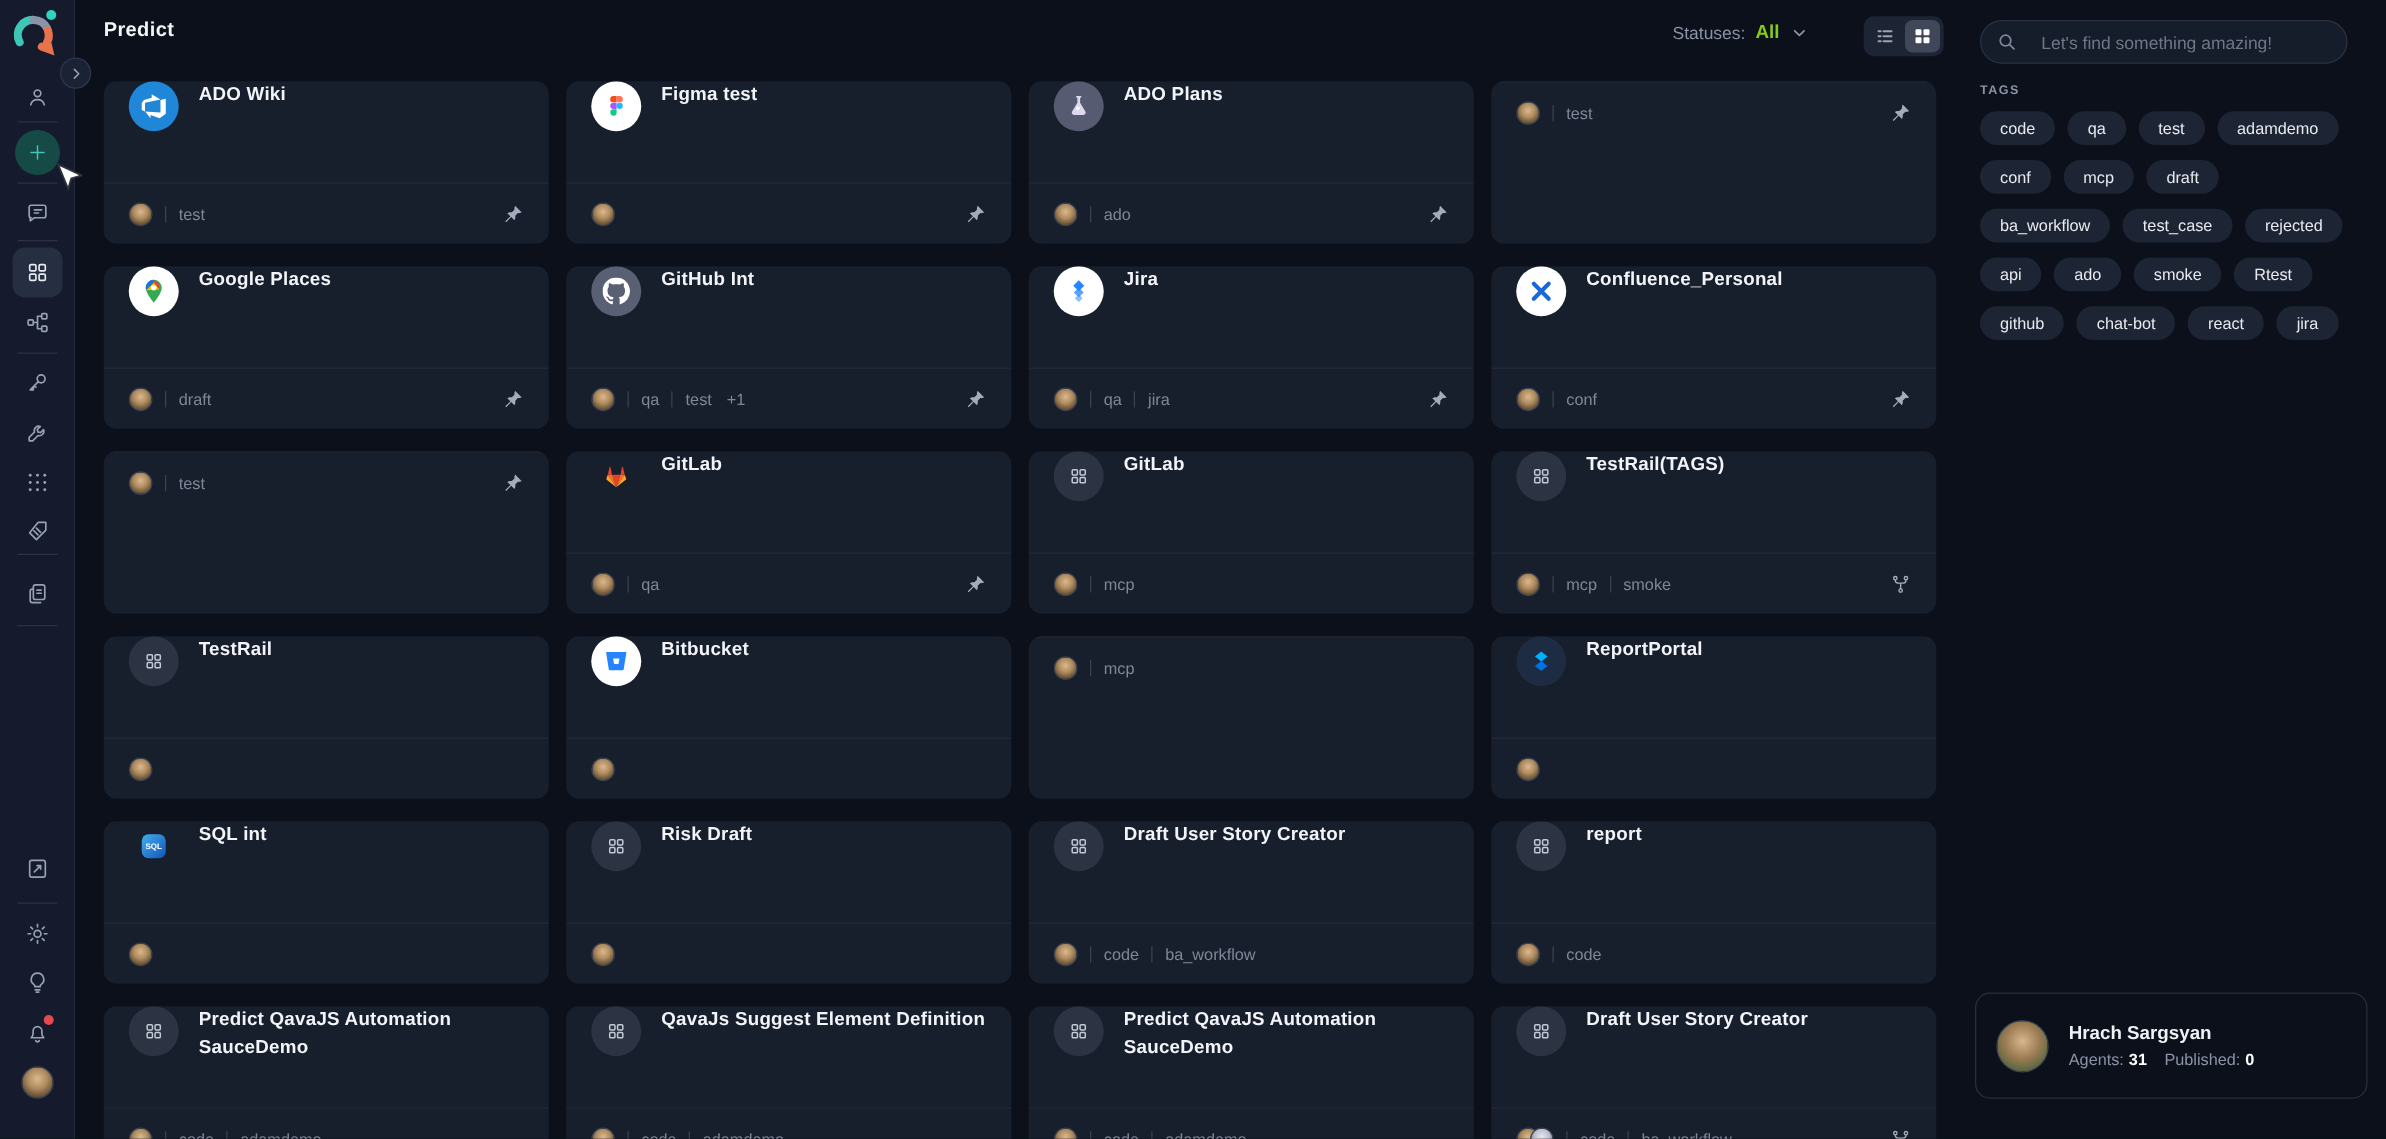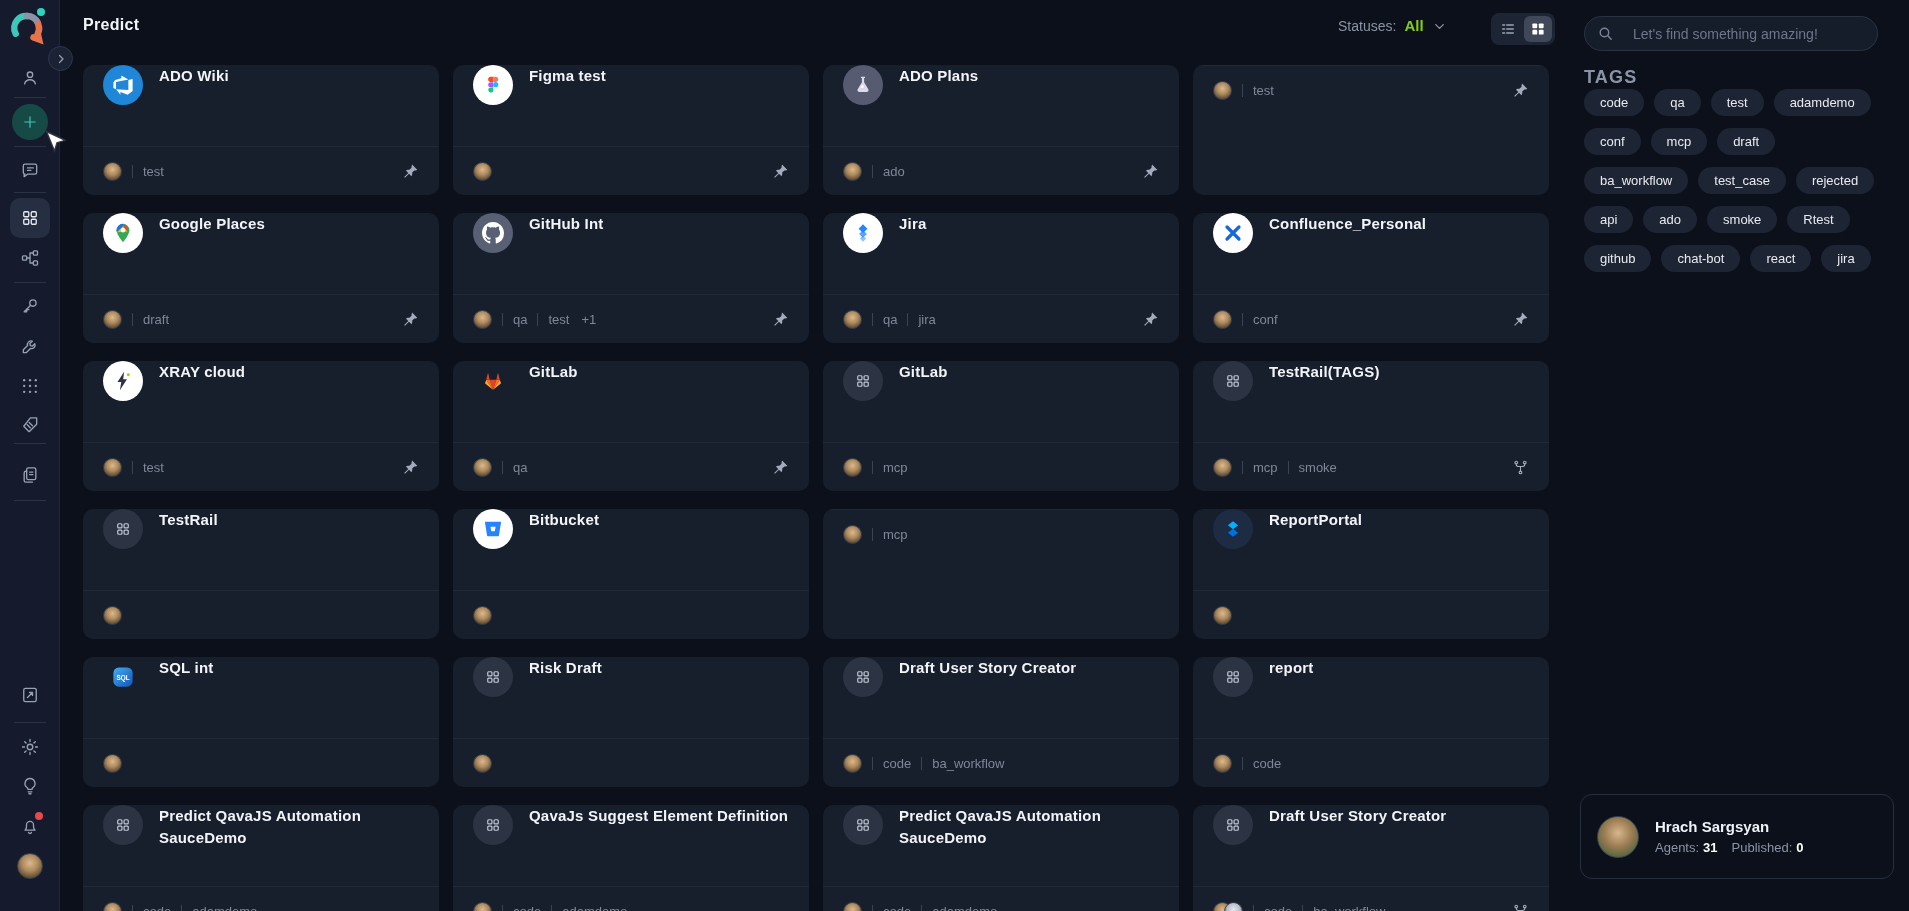--- a/index.html
+++ b/index.html
@@ -47,21 +47,21 @@
   .foot-tag { font-size:13px; color:#7f8798; white-space:nowrap; }
   .foot-extra { font-size:13px; color:#7f8798; margin-left:12px; }
   .foot-trailing { margin-left:auto; color:#a3abbc; display:flex; align-items:center; }
   .foot-trailing svg { width:17px; height:17px; }
 
   
   .search-wrap { position:absolute; left:1584px; top:16px; width:294px; height:35px; background:#151c2a; border:1px solid #2b3343; border-radius:18px; display:flex; align-items:center; padding:0 12px; }
   .search-wrap svg { width:17px; height:17px; color:#7d8598; flex:none; }
   .search-input { flex:1; margin-left:19px; background:transparent; border:none; outline:none; color:#dfe3ec; font-size:14px; font-family:"Liberation Sans", sans-serif; }
   .search-input::placeholder { color:#6e7689; }
-  .tags-title { position:absolute; left:1584px; top:67px; font-size:18px; font-weight:700; letter-spacing:1.2px; color:#8b93a6; }
+  .tags-title { position:absolute; left:1584px; top:67px; font-size:10px; font-weight:700; letter-spacing:1.2px; color:#8b93a6; }
   .tag-rows { position:absolute; left:1584px; top:89px; width:312px; display:flex; flex-direction:column; gap:12px; }
   .tag-row { display:flex; gap:10px; }
   .chip { background:#1d2434; border-radius:15px; padding:6px 16px; font-size:13px; color:#e8eaf0; cursor:pointer; white-space:nowrap; }
 
   .user-card { position:absolute; left:1580px; top:794px; width:314px; height:85px; border:1px solid #272e3e; border-radius:12px; display:flex; align-items:center; padding:0 16px; cursor:pointer; }
   .user-avatar { width:42px; height:42px; border-radius:50%; flex:none; background:radial-gradient(circle at 50% 40%, #d8b68e 0%, #9b7b52 45%, #55663f 78%, #2e3a28 100%); border:1px solid #3a4152; }
   .user-meta { margin-left:16px; }
   .user-name { font-size:15px; font-weight:700; color:#eef1f6; }
   .user-stats { margin-top:5px; font-size:13px; color:#8b93a6; display:flex; align-items:center; gap:4px; }
   .user-stats .num { color:#fff; font-weight:700; }
@@ -417,29 +417,20 @@
         <div class="foot-sep"></div>
         <span class="foot-tag">conf</span>
         <div class="foot-trailing">
           <svg viewBox="0 0 24 24" xmlns="http://www.w3.org/2000/svg">
             <path fill="currentColor" d="M14.2 2.2l7.6 7.6-1.6.5c-.9.3-1.9.4-2.8.2l-3 3c.3 1.3.2 2.7-.4 3.9l-.6 1.2-3.6-3.6-5.6 5.9-1.1-1 5.8-5.7-3.5-3.5 1.2-.6c1.2-.6 2.6-.7 3.9-.4l3-3c-.2-.9-.1-1.9.2-2.8z"></path>
           </svg>
         </div>
       </div>
     </div>
     <div class="card">
-      <div class="card-head">
-        <div class="agent-icon" style="background: rgb(255, 255, 255);">
-          <svg viewBox="0 0 24 24" xmlns="http://www.w3.org/2000/svg">
-            <path fill="#2b3447" d="M13.2 2L6 13.2h4.1L8.6 22 16.3 10h-4.1z"></path>
-            <circle fill="#97d700" cx="17.8" cy="5.2" r="1.6"></circle>
-          </svg>
-        </div>
-        <div class="card-title">XRAY cloud</div>
-      </div>
       <div class="card-foot">
         <div class="foot-avatar"></div>
         <div class="foot-sep"></div>
         <span class="foot-tag">test</span>
         <div class="foot-trailing">
           <svg viewBox="0 0 24 24" xmlns="http://www.w3.org/2000/svg">
             <path fill="currentColor" d="M14.2 2.2l7.6 7.6-1.6.5c-.9.3-1.9.4-2.8.2l-3 3c.3 1.3.2 2.7-.4 3.9l-.6 1.2-3.6-3.6-5.6 5.9-1.1-1 5.8-5.7-3.5-3.5 1.2-.6c1.2-.6 2.6-.7 3.9-.4l3-3c-.2-.9-.1-1.9.2-2.8z"></path>
           </svg>
         </div>
       </div>

